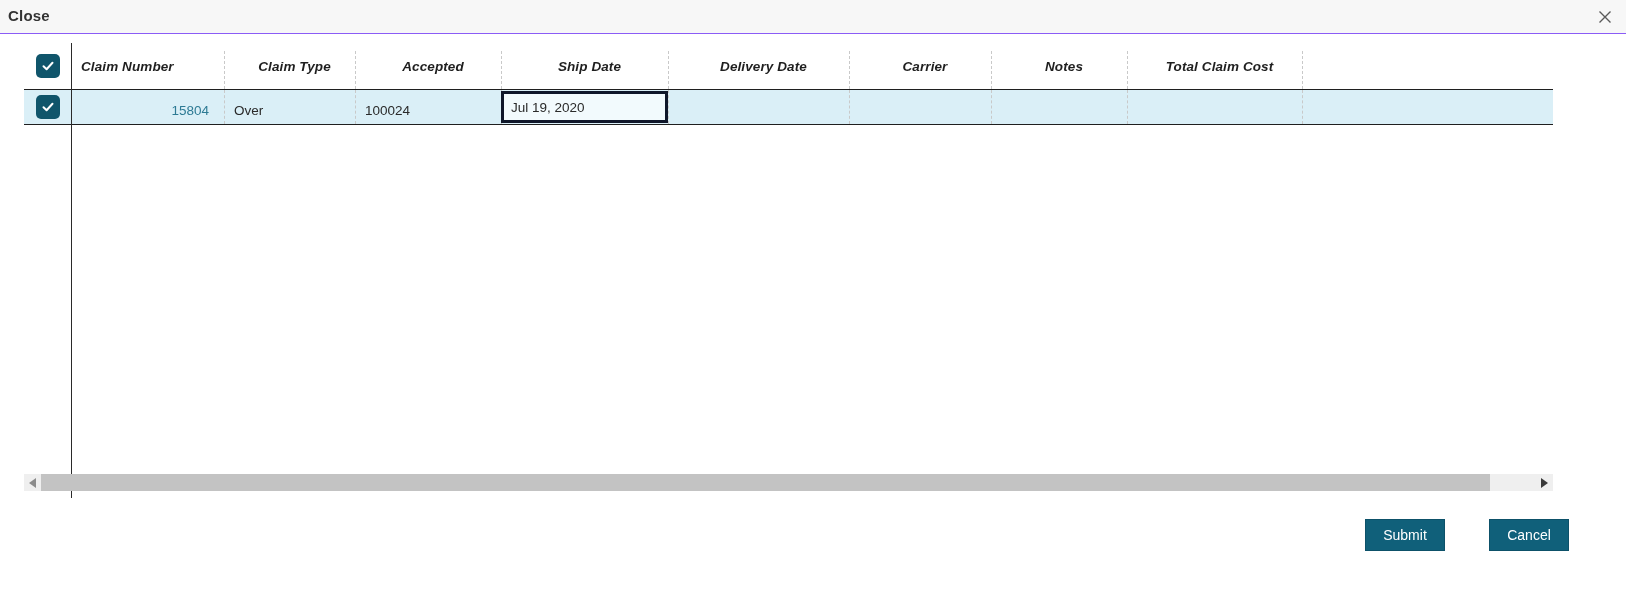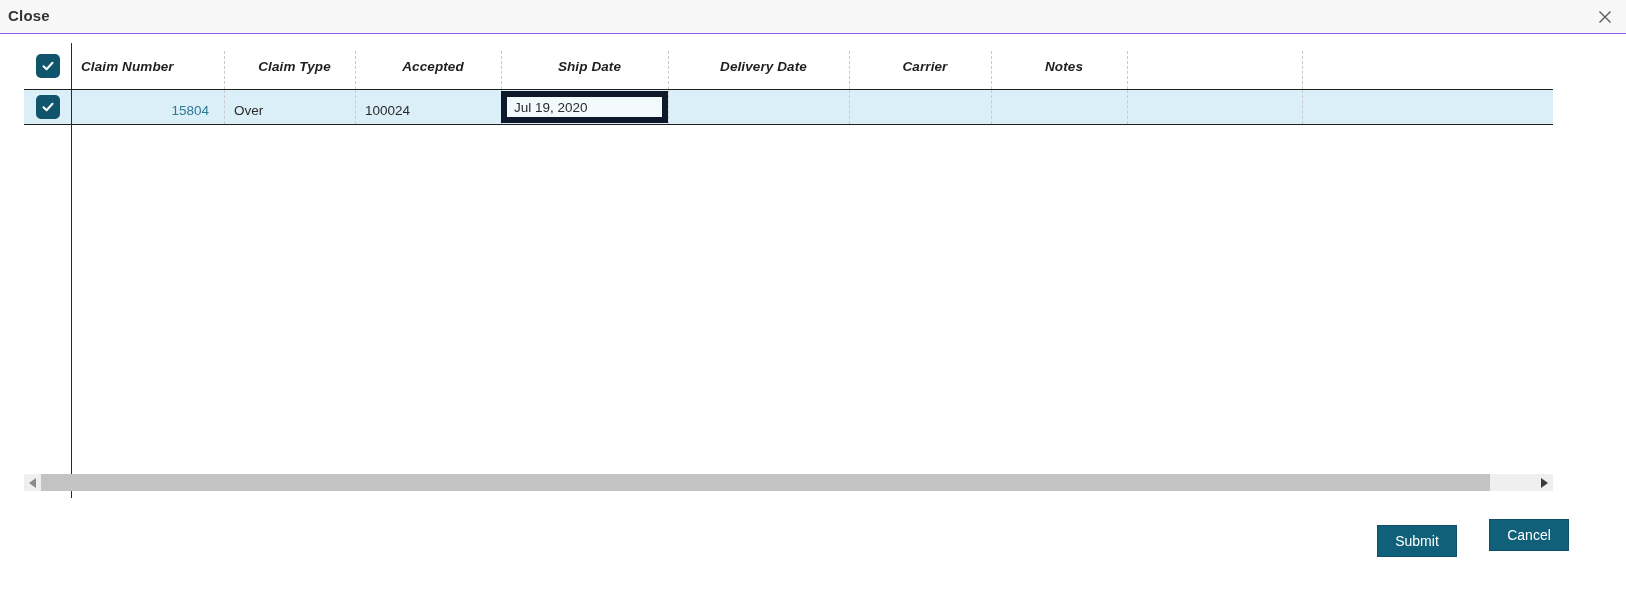--- a/index.html
+++ b/index.html
@@ -108,21 +108,21 @@
   }
   .cell-sep {
     position: absolute; top: 0; height: 34px;
     width: 0; border-left: 1px dashed #c9c9c9;
   }
 
   
   #edit-cell {
     position: absolute; top: 1px; height: 32px;
     background: #f2fafd;
-    border: 6px solid #0f172a;
+    border: 3px solid #0f172a;
     display: flex; align-items: center;
     padding-left: 7px;
     font-size: 13.5px; color: #2a2a2a;
     cursor: text;
   }
 
   
   #grid-body {
     position: absolute; left: 0; top: 82px;
     width: 1529px; height: 373px;
@@ -172,21 +172,21 @@
     height: 32px;
     background: #10607a;
     color: #ffffff;
     border: 1px solid #0d5169;
     font-family: "Liberation Sans", sans-serif;
     font-size: 14px;
     display: flex; align-items: center; justify-content: center;
     cursor: pointer;
     padding: 0 16px;
   }
-  #btn-submit { right: 169px; min-width: 80px; margin-top: 6px; }
+  #btn-submit { right: 181px; min-width: 80px; }
   #btn-cancel { right: 57px; min-width: 80px; }
 </style>
 </head>
 <body>
 
 <div id="titlebar">
   <div id="titlebar-title">Close</div>
   <div id="titlebar-close">
     <span>
       <svg width="14" height="14" viewBox="0 0 14 14">
@@ -215,20 +215,21 @@
     <div class="hdr-cell" style="left:332px; width:145px; justify-content:center;">Accepted</div>
     <div class="hdr-sep" style="left:477px;"></div>
     <div class="hdr-cell" style="left:478px; width:166px; justify-content:center;">Ship Date</div>
     <div class="hdr-sep" style="left:644px;"></div>
     <div class="hdr-cell" style="left:645px; width:180px; justify-content:center;">Delivery Date</div>
     <div class="hdr-sep" style="left:825px;"></div>
     <div class="hdr-cell" style="left:826px; width:141px; justify-content:center;">Carrier</div>
     <div class="hdr-sep" style="left:967px;"></div>
     <div class="hdr-cell" style="left:968px; width:135px; justify-content:center;">Notes</div>
     <div class="hdr-sep" style="left:1103px;"></div>
+    <div class="hdr-cell" style="left:1104px; width:174px; justify-content:center;">Total Claim Cost</div>
     <div class="hdr-sep" style="left:1278px;"></div>
   </div>
 
   <div id="data-row">
 
     <div id="row-select-cell">
       <span class="cbx">
         <svg width="14" height="14" viewBox="0 0 14 14">
           <path d="M2.5 7.2 L5.6 10.2 L11.5 3.8" stroke="#ffffff" stroke-width="2" fill="none" stroke-linecap="round" stroke-linejoin="round"></path>
         </svg>

